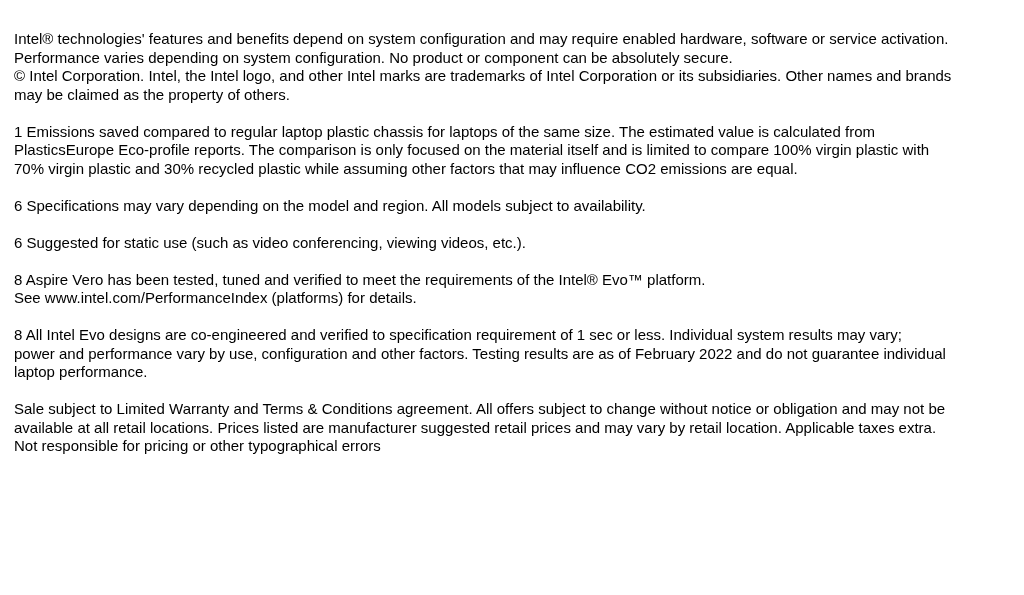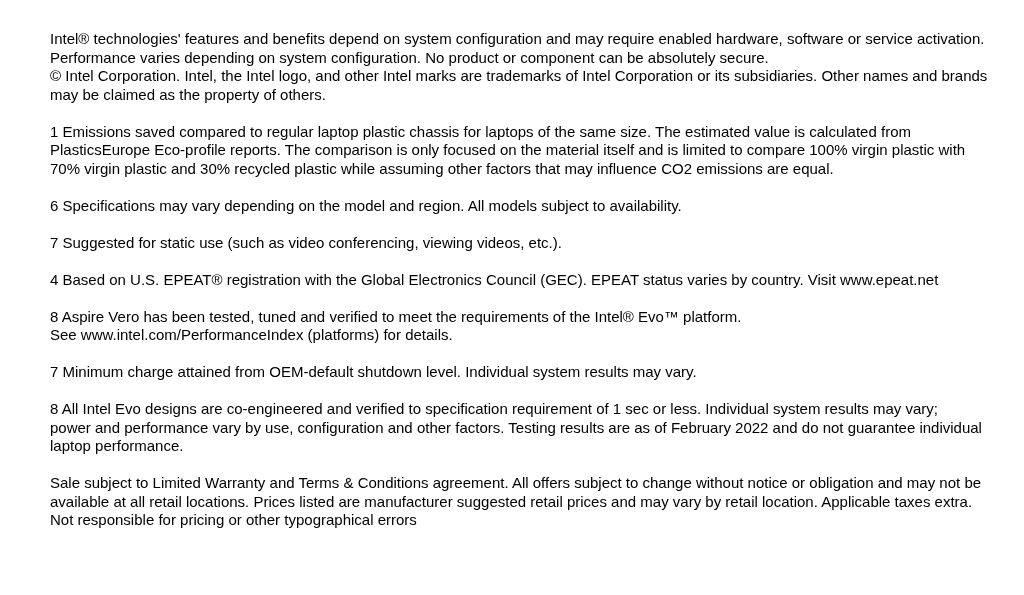--- a/index.html
+++ b/index.html
@@ -11,46 +11,43 @@
     height: 595px;
     background: #ffffff;
     color: #000000;
     font-family: "Liberation Sans", sans-serif;
     font-size: 15px;
     line-height: 18.5px;
     overflow: hidden;
   }
   main.legal {
     padding: 30px 12px 0 14px;
-    margin-left: 36px;
   }
   p.para {
     margin: 0 0 18.5px 0;
     white-space: pre-line;
     letter-spacing: 0;
   }
 </style>
 </head>
 <body style="background: rgb(255, 255, 255); color: rgb(0, 0, 0);">
 
 <main class="legal">
   <div id="paragraphs">
       <p class="para">Intel® technologies' features and benefits depend on system configuration and may require enabled hardware, software or service activation.
 Performance varies depending on system configuration. No product or component can be absolutely secure.
 © Intel Corporation. Intel, the Intel logo, and other Intel marks are trademarks of Intel Corporation or its subsidiaries. Other names and brands
 may be claimed as the property of others.</p>
       <p class="para">1 Emissions saved compared to regular laptop plastic chassis for laptops of the same size. The estimated value is calculated from
 PlasticsEurope Eco-profile reports. The comparison is only focused on the material itself and is limited to compare 100% virgin plastic with
 70% virgin plastic and 30% recycled plastic while assuming other factors that may influence CO2 emissions are equal.</p>
       <p class="para">6 Specifications may vary depending on the model and region. All models subject to availability.</p>
-      <p class="para">7 Suggested for static use (such as video conferencing, viewing videos, etc.).</p>
-      <p class="para">4 Based on U.S. EPEAT® registration with the Global Electronics Council (GEC). EPEAT status varies by country. Visit www.epeat.net</p>
+      <p class="para">6 Suggested for static use (such as video conferencing, viewing videos, etc.).</p>
       <p class="para">8 Aspire Vero has been tested, tuned and verified to meet the requirements of the Intel® Evo™ platform.
 See www.intel.com/PerformanceIndex (platforms) for details.</p>
-      <p class="para">7 Minimum charge attained from OEM-default shutdown level. Individual system results may vary.</p>
       <p class="para">8 All Intel Evo designs are co-engineered and verified to specification requirement of 1 sec or less. Individual system results may vary;
 power and performance vary by use, configuration and other factors. Testing results are as of February 2022 and do not guarantee individual
 laptop performance.</p>
       <p class="para">Sale subject to Limited Warranty and Terms &amp; Conditions agreement. All offers subject to change without notice or obligation and may not be
 available at all retail locations. Prices listed are manufacturer suggested retail prices and may vary by retail location. Applicable taxes extra.
 Not responsible for pricing or other typographical errors</p>
     </div>
 </main>
 
 </body></html>

